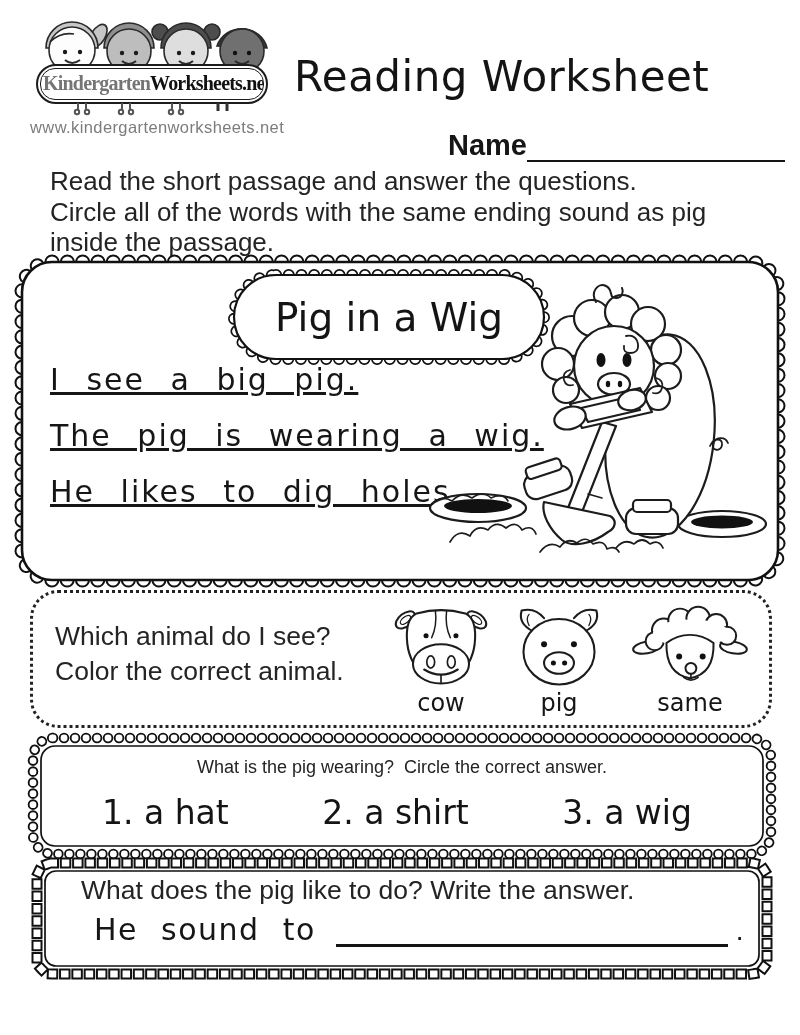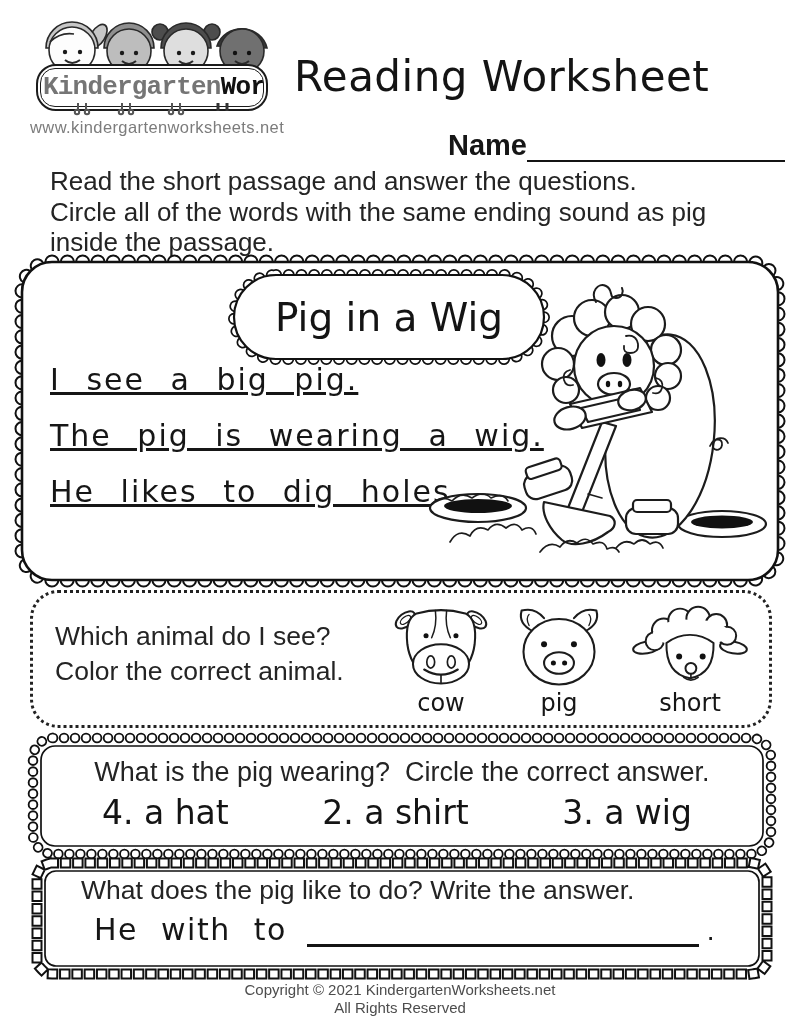--- a/index.html
+++ b/index.html
@@ -6,22 +6,22 @@
   .page{position:relative;width:800px;height:1035px;background:#fff;overflow:hidden;
         font-family:"Liberation Sans",sans-serif;color:#1a1a1a;}
   .abs{position:absolute;}
 
   
   .logo-kids{left:40px;top:12px;}
   .logo-banner{left:36px;top:64px;width:232px;border:2px solid #1c1c1c;border-radius:20px;
       padding:2px;background:#fff;box-sizing:border-box;}
   .logo-banner-inner{border:1.8px solid #1c1c1c;border-radius:15px;text-align:center;
       padding:3px 2px 4px;white-space:nowrap;overflow:hidden;}
-  .logo-banner-inner span{font-family:Liberation Mono, monospace;font-weight:bold;
-      font-size:26px;letter-spacing:-0.8px;}
+  .logo-banner-inner span{font-family:Liberation Serif, serif;font-weight:bold;
+      font-size:20px;letter-spacing:-0.8px;}
   .logo-text-gray{color:#757575;}
   .logo-text-black{color:#111;}
   .logo-legs{left:60px;top:103px;}
   .logo-url{left:30px;top:118px;font-size:16.5px;color:#7c7c7c;letter-spacing:0.4px;}
 
   .page-title{left:294px;top:52px;font-family:"DejaVu Sans",sans-serif;font-size:42px;
       color:#141414;letter-spacing:0.5px;}
   .name-row{left:448px;top:126px;display:flex;align-items:flex-end;}
   .name-label{font-size:29px;font-weight:600;color:#161616;}
   .name-line{width:258px;height:34px;border-bottom:2.5px solid #141414;}
@@ -44,21 +44,21 @@
   .q1-box{left:30px;top:590px;width:742px;height:138px;border:3.5px dotted #222;
       border-radius:28px;box-sizing:border-box;}
   .q1-prompt{left:22px;top:26px;font-size:26.5px;line-height:35px;color:#242424;}
   .animal-row{right:16px;top:12px;display:flex;align-items:flex-end;gap:16px;}
   .animal{display:flex;flex-direction:column;align-items:center;}
   .animal-label{font-family:"DejaVu Sans",sans-serif;font-size:24px;color:#161616;margin-top:0px;line-height:1;}
 
   
   .q2-box{left:32px;top:737px;width:740px;height:118px;}
   .q2-box > svg.frame{position:absolute;left:-8px;top:-8px;}
-  .q2-prompt{left:0;top:20px;width:100%;text-align:center;font-size:27px;color:#242424;
+  .q2-prompt{left:0;top:20px;width:100%;text-align:center;font-size:18px;color:#242424;
       white-space:pre-wrap;}
   .q2-options{left:70px;right:80px;top:56px;display:flex;justify-content:space-between;
       font-family:"DejaVu Sans",sans-serif;font-size:33px;color:#141414;}
 
   
   .q3-box{left:36px;top:862px;width:732px;height:113px;}
   .q3-box > svg.frame{position:absolute;left:-9px;top:-9px;}
   .q3-prompt{left:28px;top:13px;font-size:26.5px;color:#242424;margin-left:17px;}
   .q3-answer{left:58px;top:48px;display:flex;align-items:flex-end;}
   .q3-stem{font-family:"DejaVu Sans",sans-serif;font-size:30px;color:#161616;
@@ -283,51 +283,47 @@
             <circle cx="104" cy="34" r="10"></circle>
             <circle cx="24" cy="40" r="10"></circle>
             <ellipse cx="64" cy="31" rx="42" ry="15" fill="#fff" stroke="none"></ellipse>
             <path d="M37,42 Q36,76 63,81 Q90,76 89,42 Q77,33 63,33 Q49,33 37,42 Z"></path>
             <circle cx="51" cy="57" r="3.3" fill="#111" stroke="none"></circle>
             <circle cx="77" cy="57" r="3.3" fill="#111" stroke="none"></circle>
             <circle cx="64" cy="70" r="6"></circle>
             <path d="M64,76 L64,80 M56,80 Q64,86 72,80" fill="none" stroke-width="1.8"></path>
           </g>
         </svg>
-        <div class="animal-label">short</div>
+        <div class="animal-label">same</div>
       </div>
     </div>
   </div>
 
   <div class="abs q2-box">
     <svg class="frame" width="756" height="134" viewBox="0 0 756 134">
       <rect x="9" y="9" width="738" height="116" rx="20" fill="none" stroke="#111" stroke-width="10.5" stroke-dasharray="0.1 10.9" stroke-linecap="round"></rect>
       <rect x="9" y="9" width="738" height="116" rx="20" fill="none" stroke="#fff" stroke-width="6.8" stroke-dasharray="0.1 10.9" stroke-linecap="round"></rect>
       <rect x="17" y="17" width="722" height="100" rx="14" fill="#fff" stroke="#111" stroke-width="1.7"></rect>
     </svg>
     <div class="abs q2-prompt">What is the pig wearing?  Circle the correct answer.</div>
     <div class="abs q2-options">
-      <span>4. a hat</span>
+      <span>1. a hat</span>
       <span>2. a shirt</span>
       <span>3. a wig</span>
     </div>
   </div>
 
   <div class="abs q3-box">
     <svg class="frame" width="750" height="131" viewBox="0 0 750 131">
       <rect x="10" y="10" width="730" height="111" rx="16" fill="none" stroke="#111" stroke-width="11" stroke-dasharray="0.5 11.8" stroke-linecap="square"></rect>
       <rect x="10" y="10" width="730" height="111" rx="16" fill="none" stroke="#fff" stroke-width="7" stroke-dasharray="0.5 11.8" stroke-linecap="square"></rect>
       <rect x="18" y="18" width="714" height="95" rx="11" fill="#fff" stroke="#111" stroke-width="1.7"></rect>
     </svg>
     <div class="abs q3-prompt">What does the pig like to do? Write the answer.</div>
     <div class="abs q3-answer">
-      <span class="q3-stem">He with to</span>
+      <span class="q3-stem">He sound to</span>
       <div class="q3-write-line"></div>
       <span class="q3-period">.</span>
     </div>
   </div>
 
-  <div class="abs footer">
-    <div>Copyright © 2021 KindergartenWorksheets.net</div>
-    <div>All Rights Reserved</div>
-  </div>
 
 </div>
 
 </body></html>

